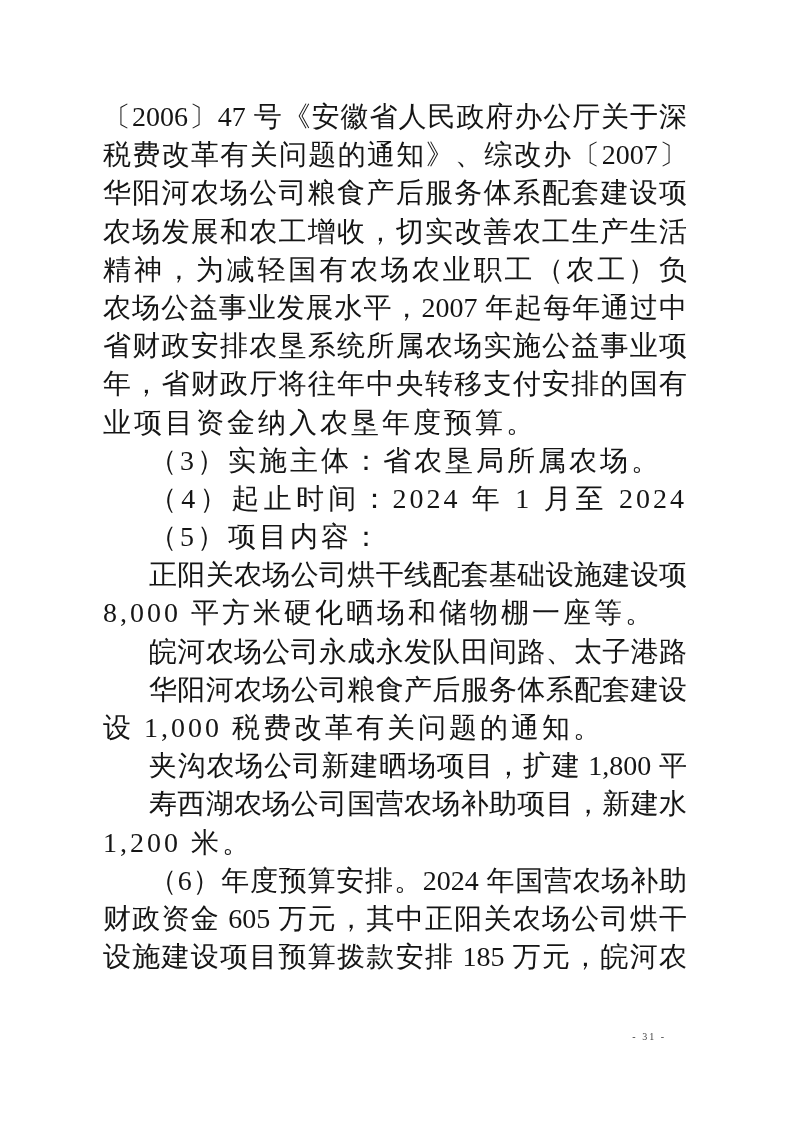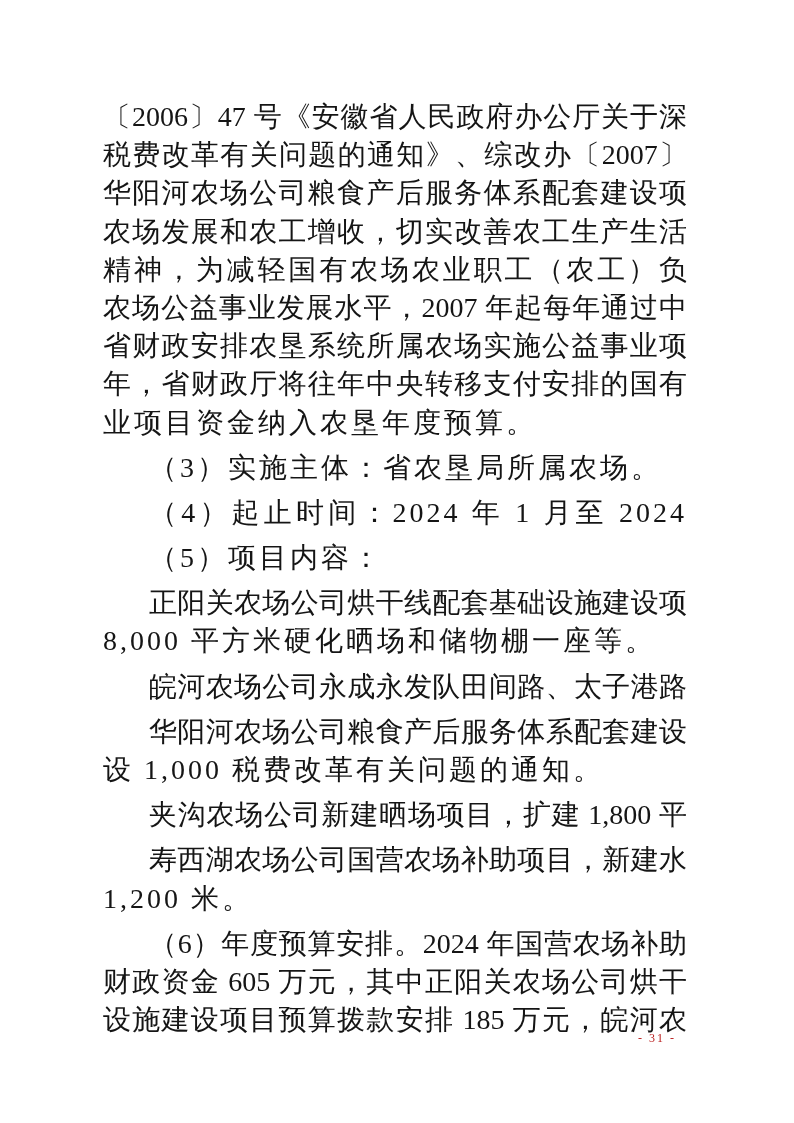--- a/index.html
+++ b/index.html
@@ -28,27 +28,27 @@
     height: 38.2px;
     text-align: justify;
     text-align-last: left;
     overflow: hidden;
   }
   .line.just {
     text-align-last: justify;
     text-justify: inter-character;
   }
   .line:not(.just) { letter-spacing: 3px; }
-  .line.ind { text-indent: 46px; margin-top: 7px; }
+  .line.ind { text-indent: 46px; }
   .footer {
     position: absolute;
-    top: 1031px; right: 118px;
-    font-size: 12px;
+    top: 1031px; right: 128px;
+    font-size: 10px;
     letter-spacing: 2px;
-    color: #b91c1c;
+    color: #404040;
   }
 </style>
 </head>
 <body>
 
 <div class="page">
   <div class="doc-body">
       <div class="para">
         <div class="line just">〔2006〕47 号《安徽省人民政府办公厅关于深化国有农场</div>
         <div class="line just">税费改革有关问题的通知》、综改办〔2007〕17 号《安徽</div>

